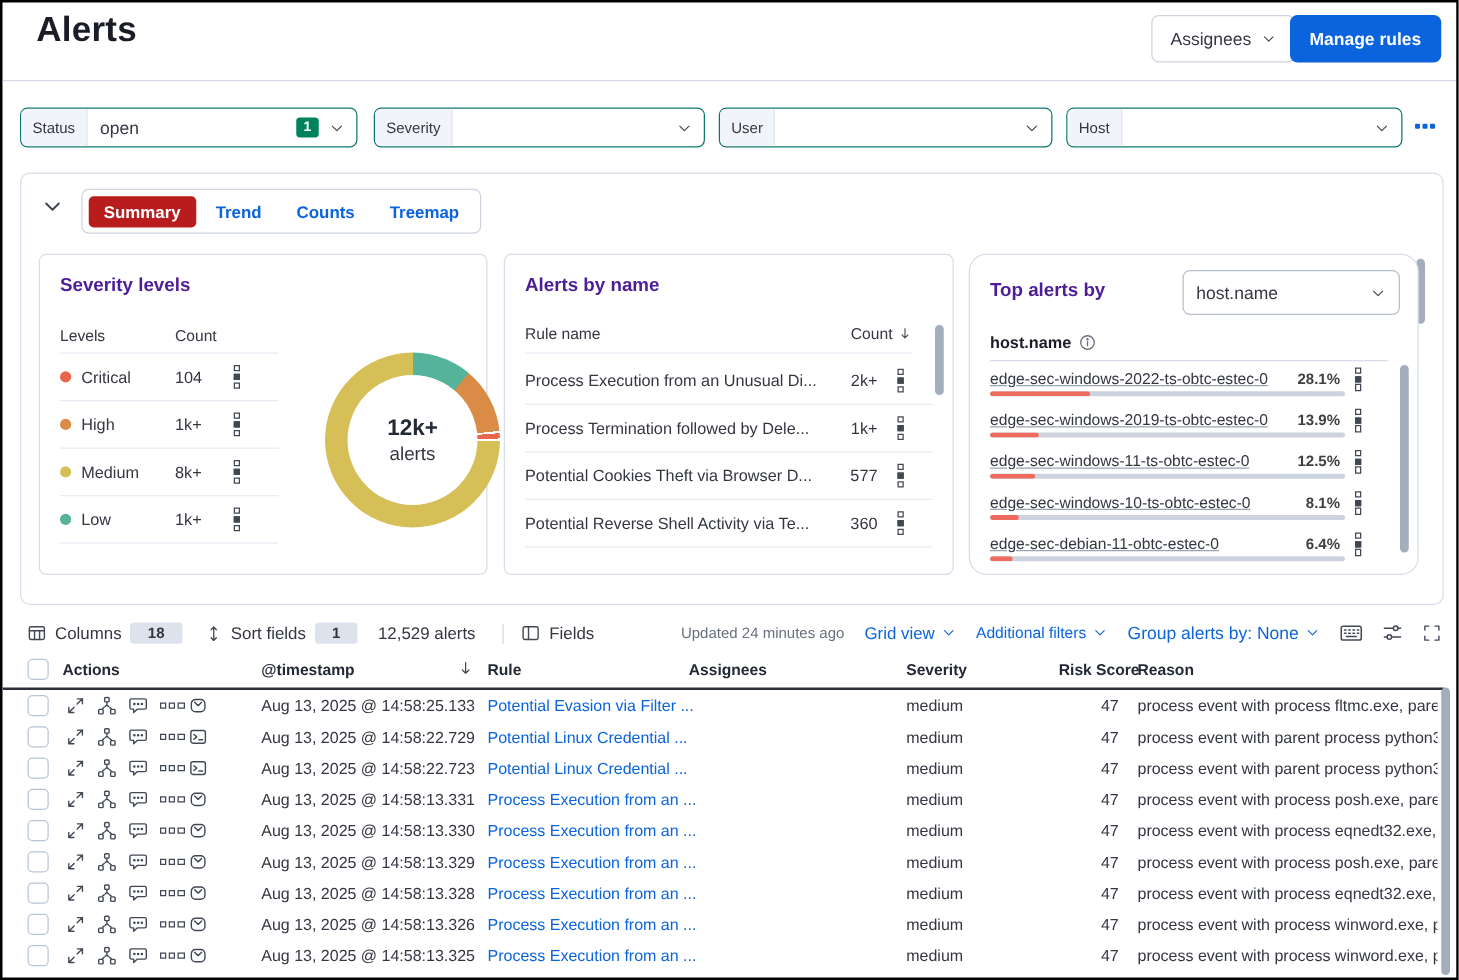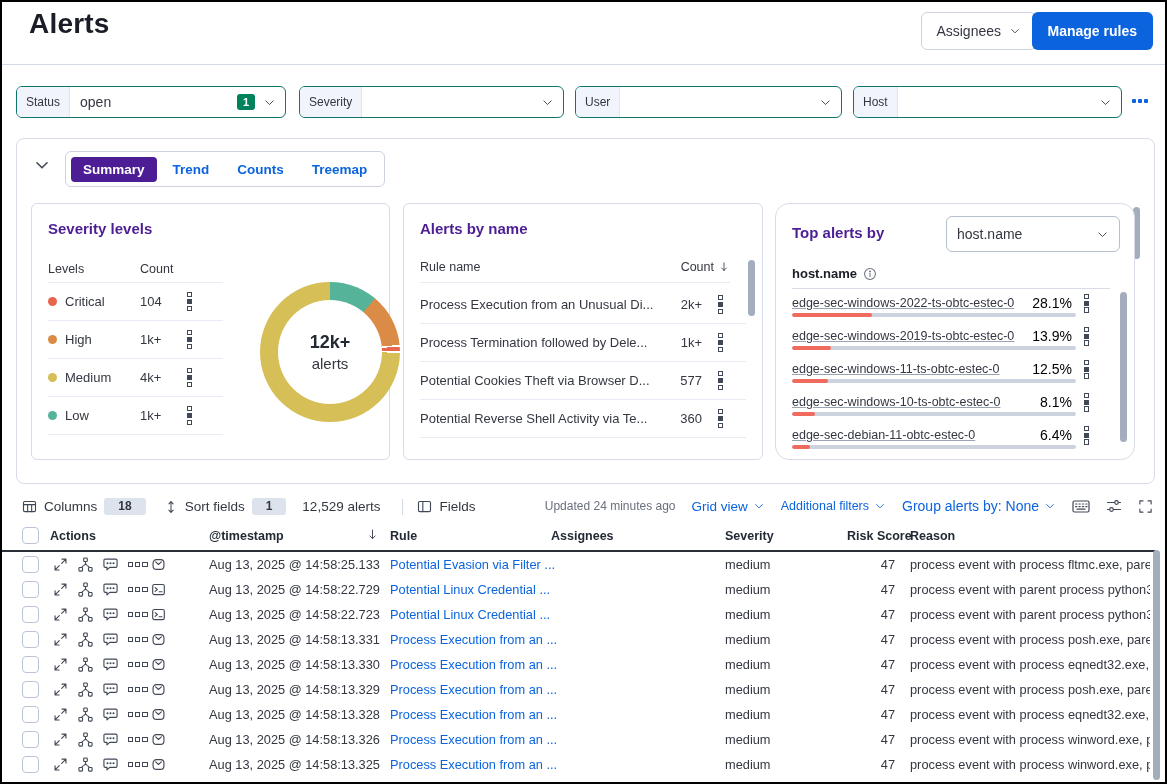--- a/index.html
+++ b/index.html
@@ -26,21 +26,21 @@
   .f-user{left:573px;width:265px;}
   .f-host{left:851px;width:267px;}
   .f-more{position:absolute;left:1130px;top:91px;width:22px;height:16px;display:flex;align-items:center;gap:2px;cursor:pointer;}
   .f-more i{width:4px;height:4px;background:#0b64dd;border-radius:1px;display:block;}
 
   
   .charts{position:absolute;left:14px;top:136px;width:1137px;height:344px;border:1px solid #d7dce8;border-radius:8px;background:#fff;}
   .collapse-chev{position:absolute;left:16px;top:17px;width:18px;height:18px;cursor:pointer;}
   .tabgroup{position:absolute;left:48px;top:12px;height:34px;display:flex;align-items:center;gap:4px;border:1px solid #ccd3de;border-radius:6px;padding:0 5px;background:#fff;}
   .tab{padding:5px 12px;border-radius:4px;font-size:13.5px;font-weight:600;color:#0b64dd;cursor:pointer;}
-  .tab.sel{background:#4c1d95;color:#fff;font-weight:700;}
+  .tab.sel{background:#b91c1c;color:#fff;font-weight:700;}
   .outer-scroll{position:absolute;right:14px;top:68px;width:7px;height:52px;background:#a3adbc;border-radius:4px;}
 
   .panel{position:absolute;top:64px;height:255px;border:1px solid #d7dce8;border-radius:6px;background:#fff;}
   .p1{left:14px;width:357px;}
   .p2{left:386px;width:358px;}
   .p3{left:758px;width:358px;border-radius:14px;}
   .ptitle{position:absolute;left:16px;top:16px;font-size:15px;font-weight:700;color:#4c1d95;}
 
   
   .sev-table{position:absolute;left:16px;top:52px;width:175px;font-size:12.5px;}
@@ -71,21 +71,21 @@
   .p2-scroll{position:absolute;right:7px;top:56px;width:7px;height:56px;background:#a3adbc;border-radius:4px;}
 
   
   .p3 .ptitle{top:20px;}
   .field-select{position:absolute;right:14px;top:12px;width:152px;height:34px;border:1px solid #b6bfcd;border-radius:6px;display:flex;align-items:center;justify-content:space-between;padding:0 10px;font-size:14px;color:#343741;cursor:pointer;background:#fff;}
   .ta-sub{position:absolute;left:16px;top:62px;display:flex;align-items:center;gap:6px;font-size:13px;font-weight:700;color:#1a1d26;padding-bottom:8px;}
   .ta-rows{position:absolute;left:16px;top:88px;width:318px;}
   .ta-row{height:33px;position:relative;}
   .ta-line{display:flex;align-items:center;}
   .ta-name{width:238px;font-size:12.5px;color:#343741;text-decoration:underline;text-decoration-color:#9aa3b2;white-space:nowrap;overflow:hidden;cursor:pointer;}
-  .ta-pct{width:52px;text-align:right;font-size:14px;font-weight:400;color:#000000;padding-right:10px;box-sizing:border-box;}
+  .ta-pct{width:52px;text-align:right;font-size:12px;font-weight:700;color:#404040;padding-right:10px;box-sizing:border-box;}
   .ta-bar{position:absolute;left:0;bottom:8px;width:284px;height:4px;background:#ccd3de;border-radius:2px;overflow:hidden;}
   .ta-fill{height:100%;background:#ee6b5e;border-radius:2px;}
   .p3-scroll{position:absolute;right:7px;top:88px;width:7px;height:150px;background:#a3adbc;border-radius:4px;}
 
   
   .toolbar{position:absolute;left:0;right:0;top:496px;height:26px;}
   .tb-left{position:absolute;left:20px;top:0;display:flex;align-items:center;gap:8px;font-size:13.5px;color:#343741;}
   .tb-item{display:flex;align-items:center;gap:7px;cursor:pointer;}
   .badge-gray{background:#dde3ed;color:#343741;font-size:12px;font-weight:600;border-radius:3px;padding:1px 14px;line-height:15px;}
   .tb-sep{width:1px;height:16px;background:#d3dae6;margin:0 6px;}
@@ -225,21 +225,21 @@
               <span class="kebab">
                 <i></i>
                 <i></i>
                 <i></i>
               </span>
             </div>
 
             <div class="sev-row">
               <span class="dot" style="background: rgb(214, 191, 87);"></span>
               <span class="sev-lvl">Medium</span>
-              <span class="sev-cnt">4k+</span>
+              <span class="sev-cnt">8k+</span>
               <span class="kebab">
                 <i></i>
                 <i></i>
                 <i></i>
               </span>
             </div>
 
             <div class="sev-row">
               <span class="dot" style="background: rgb(84, 179, 153);"></span>
               <span class="sev-lvl">Low</span>

